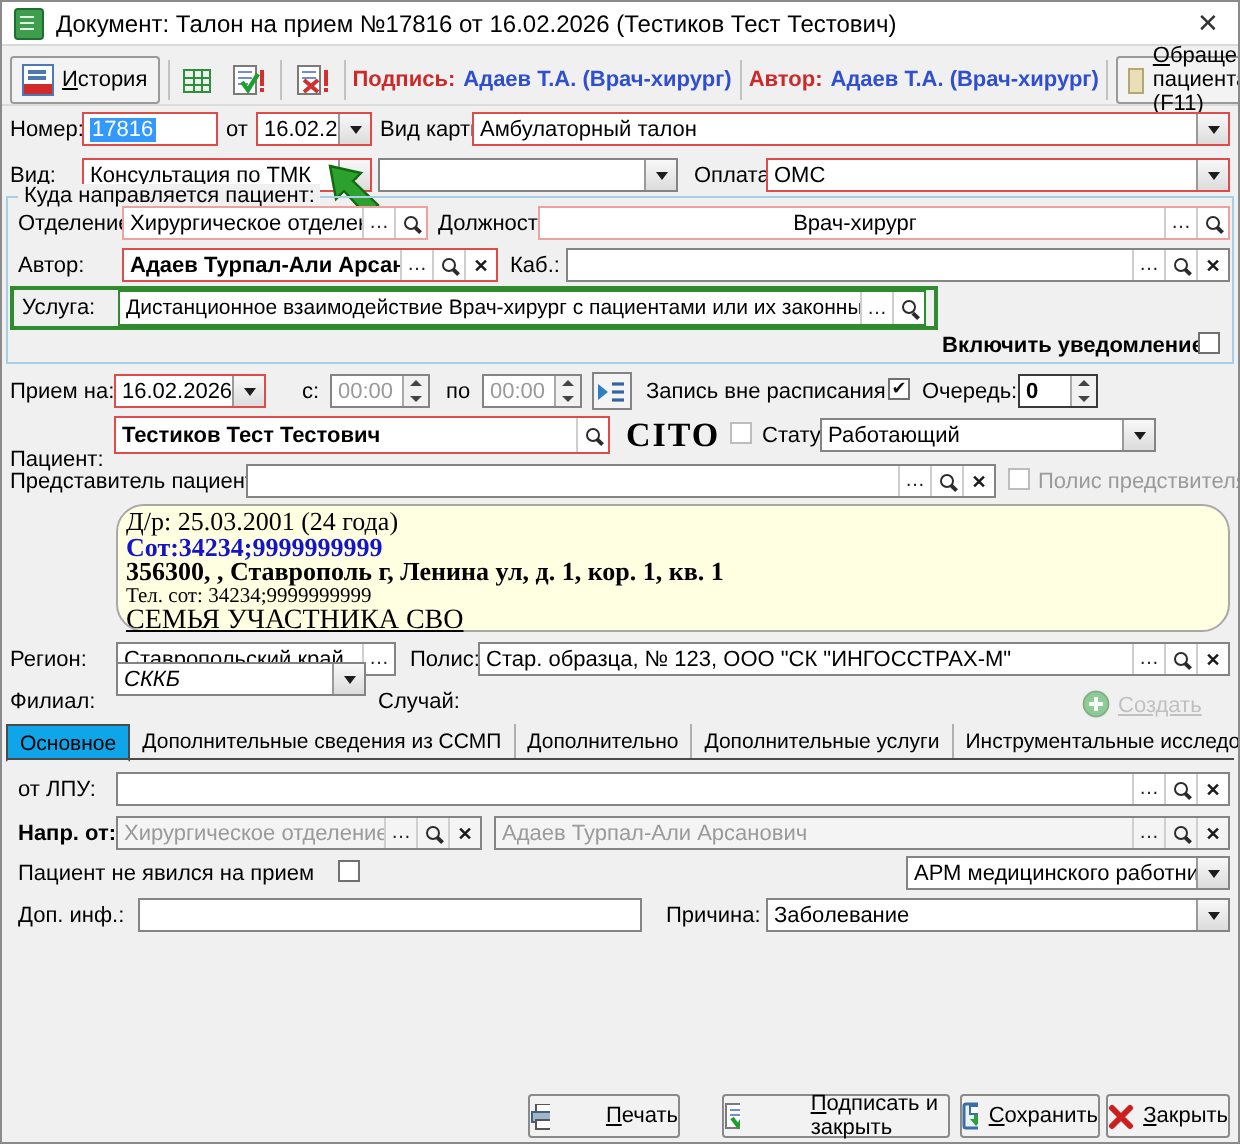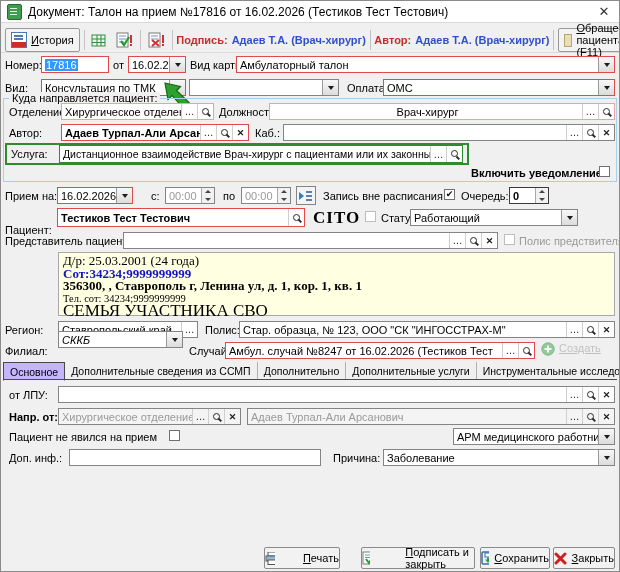--- a/index.html
+++ b/index.html
@@ -40,21 +40,21 @@
   .tri-u{width:0;height:0;border-left:3px solid transparent;border-right:3px solid transparent;border-bottom:3.5px solid #444;}
   .tri-d{width:0;height:0;border-left:3px solid transparent;border-right:3px solid transparent;border-top:3.5px solid #444;}
   .dis{color:#9a9a9a;}
   .cb{width:11px;height:11px;border:1px solid #707070;background:#fff;display:inline-flex;align-items:center;justify-content:center;flex:none;}
   .cb.checked::after{content:"✔";font-size:9px;color:#111;line-height:1;}
   .cb.off{border-color:#bdbdbd;}
   .groupbox{border:1px solid #a8cfe8;}
   .gtitle{background:#f0f0f0;padding:0 3px;}
   .infobox{background:#ffffe1;border:1px solid #a8a8a8;font-family:"Liberation Serif",serif;font-size:13px;line-height:12.5px;padding:2px 4px;}
   .tab{display:flex;align-items:center;padding:0 6px;height:17px;border-right:1px solid #b0b0b0;font-size:10.5px;white-space:nowrap;}
-  .tab.active{border:1px solid #4a4a4a;border-bottom:1px solid #f0f0f0;background:#c4b5fd;text-align:center;}
+  .tab.active{border:1px solid #4a4a4a;border-bottom:1px solid #f0f0f0;background:#0ea5e9;text-align:center;}
   .footbtn{display:flex;align-items:center;justify-content:center;gap:5px;border:1px solid #8a8a8a;background:#f2f2f2;border-radius:2px;height:22px;font-size:11px;}
   .cito{font-family:"Liberation Serif",serif;font-weight:bold;font-size:17px;letter-spacing:1px;}
 </style>
 </head>
 <body>
 
 <div class="win">
 
   <div class="abs titlebar">
     <span class="title-icon"></span>
@@ -288,26 +288,26 @@
     <span class="txt"></span>
     <span class="fbtn ic-ellipsis"></span>
     <span class="fbtn">
         <span class="mag"></span>
       </span>
     <span class="fbtn ic-x"></span>
   </div>
   <span class="abs cb off" style="left:503px;top:233px;"></span>
   <span class="abs lbl dis" style="left:518px;top:234px;">Полис предствителя</span>
 
-  <div class="abs infobox" style="left:57px;top:251px;width:557px;height:64px;">
+  <div class="abs infobox" style="left:57px;top:251px;width:557px;height:64px;border-radius:14px;">
     <div>Д/р: 25.03.2001 (24 года)</div>
     <div style="color:#1414c8;font-weight:bold;">Сот:34234;9999999999</div>
     <div style="font-weight:bold;">356300, , Ставрополь г, Ленина ул, д. 1, кор. 1, кв. 1</div>
     <div style="font-size:10.5px;">Тел. сот: 34234;9999999999</div>
-    <div style="font-size:17px;">СЕМЬЯ УЧАСТНИКА СВО</div>
+    <div style="font-size:14px;text-decoration:underline;">СЕМЬЯ УЧАСТНИКА СВО</div>
   </div>
 
   <span class="abs lbl" style="left:4px;top:323px;">Регион:</span>
   <div class="abs fld" style="left:57px;top:320px;width:140px;">
     <span class="txt">Ставропольский край.</span>
     <span class="fbtn ic-ellipsis"></span>
   </div>
   <span class="abs lbl" style="left:204px;top:323px;">Полис:</span>
   <div class="abs fld" style="left:238px;top:320px;width:376px;">
     <span class="txt">Стар. образца, № 123, ООО "СК "ИНГОССТРАХ-М"</span>
@@ -319,28 +319,21 @@
   </div>
 
   <span class="abs lbl" style="left:4px;top:344px;">Филиал:</span>
   <div class="abs fld" style="left:57px;top:330px;width:125px;font-style:italic;">
     <span class="txt">СККБ</span>
     <span class="combo-arr">
         <span class="tri"></span>
       </span>
   </div>
   <span class="abs lbl" style="left:188px;top:344px;">Случай:</span>
-  <div class="abs fld b-red" style="left:224px;top:341px;width:310px;">
-    <span class="txt">Амбул. случай №8247 от 16.02.2026 (Тестиков Тест</span>
-    <span class="fbtn ic-ellipsis"></span>
-    <span class="fbtn">
-        <span class="mag"></span>
-      </span>
-  </div>
-  <div class="abs" style="left:540px;top:341px;width:76px;height:17px;display:flex;align-items:flex-start;gap:4px;opacity:.55;">
+  <div class="abs" style="left:540px;top:341px;width:76px;height:17px;display:flex;align-items:flex-end;gap:4px;opacity:.55;">
     <svg width="14" height="14">
         <circle cx="7" cy="7" r="6.2" fill="#3fae4f" stroke="#2c7f39"></circle>
         <line x1="7" y1="3.5" x2="7" y2="10.5" stroke="#fff" stroke-width="2"></line>
         <line x1="3.5" y1="7" x2="10.5" y2="7" stroke="#fff" stroke-width="2"></line>
       </svg>
     <span class="lbl dis" style="text-decoration:underline;">Создать</span>
   </div>
 
   <div class="abs" style="left:2px;top:361px;display:flex;">
     <div class="tab active">

